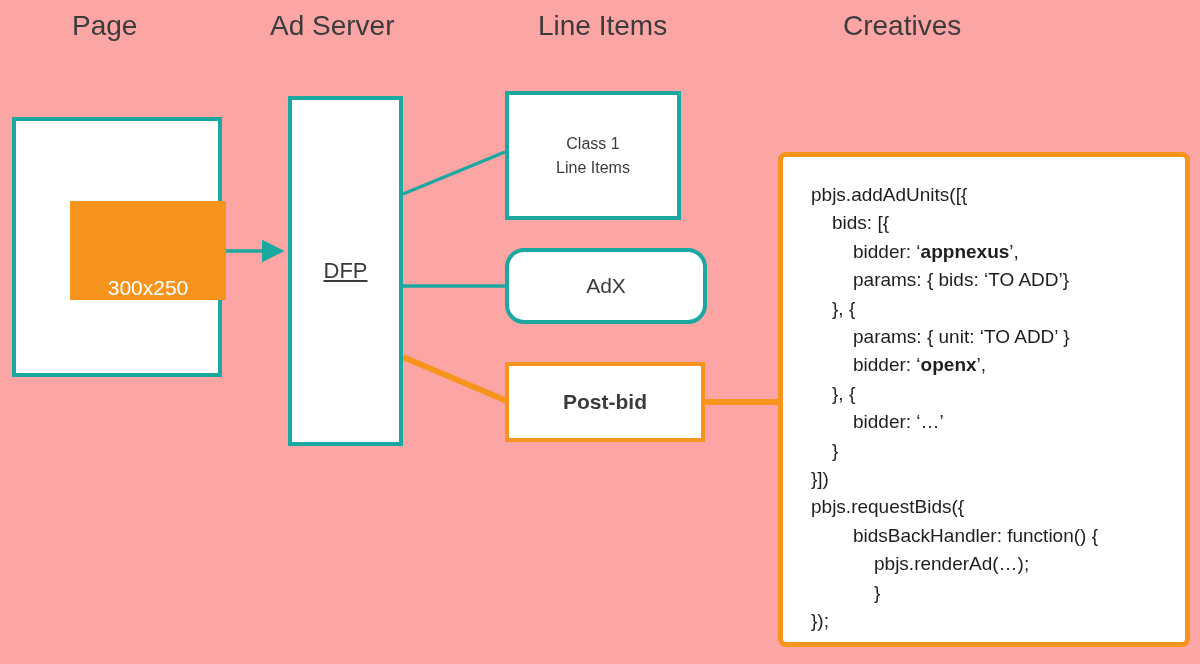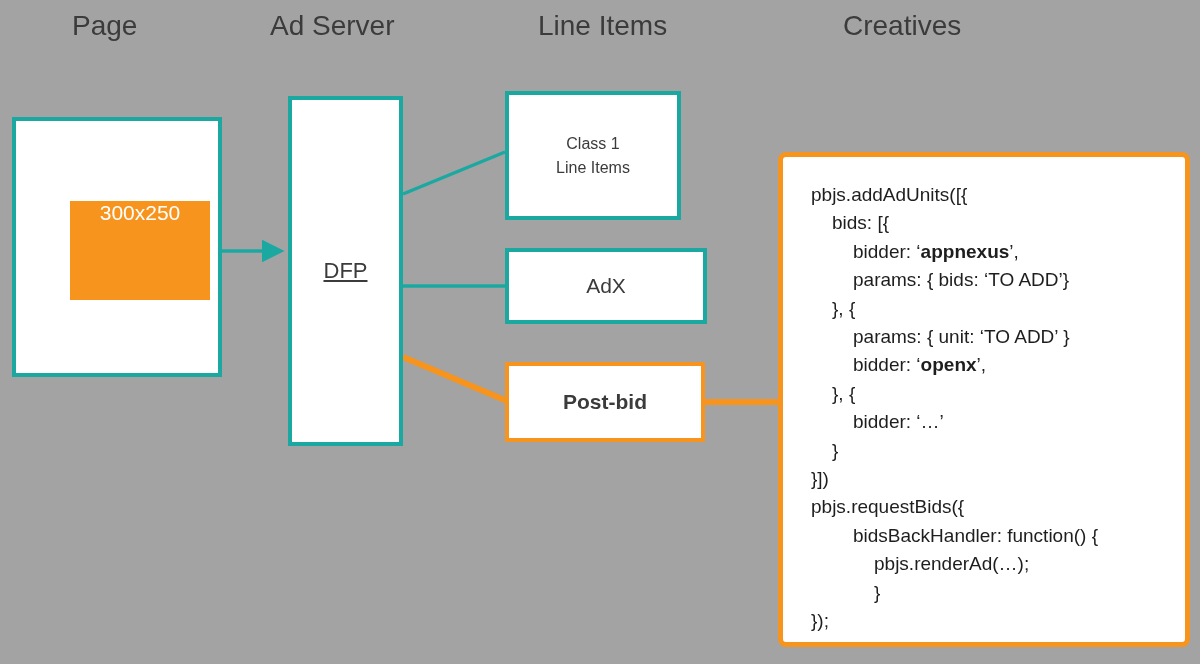--- a/index.html
+++ b/index.html
@@ -10,21 +10,21 @@
   * { margin: 0; padding: 0; box-sizing: border-box; }
   html, body { background: #ffffff; }
   body {
     font-family: "Liberation Sans", sans-serif;
     color: var(--text);
   }
   .canvas {
     position: relative;
     width: 1200px;
     height: 664px;
-    background: #a3a3a3;
+    background: #fca5a5;
     overflow: hidden;
   }
   .col-header {
     position: absolute;
     top: 10px;
     font-size: 28px;
     font-weight: 400;
     color: var(--text);
     white-space: nowrap;
   }
@@ -55,45 +55,46 @@
   .box-teal   { border: 4px solid var(--teal); }
   .box-orange { border: 4px solid var(--orange); }
 
   #page-box {
     left: 12px; top: 117px;
     width: 210px; height: 260px;
   }
   #ad-slot {
     position: absolute;
     left: 70px; top: 201px;
-    width: 140px; height: 99px;
+    width: 156px; height: 99px;
     background: var(--orange);
     color: #ffffff;
     font-size: 21px;
     display: flex;
-    align-items: flex-start;
+    align-items: flex-end;
     justify-content: center;
   }
   #dfp-box {
     left: 288px; top: 96px;
     width: 115px; height: 350px;
     font-size: 22px;
     text-decoration: underline;
   }
   #class1-box {
     left: 505px; top: 91px;
     width: 176px; height: 129px;
     font-size: 16px;
     white-space: pre-line;
     line-height: 1.5;
   }
   #adx-box {
     left: 505px; top: 248px;
     width: 202px; height: 76px;
     font-size: 21px;
+    border-radius: 19px;
   }
   #postbid-box {
     left: 505px; top: 362px;
     width: 200px; height: 80px;
     font-size: 21px;
     font-weight: bold;
     align-items: center;
   }
   #creatives-box {
     left: 778px; top: 152px;

